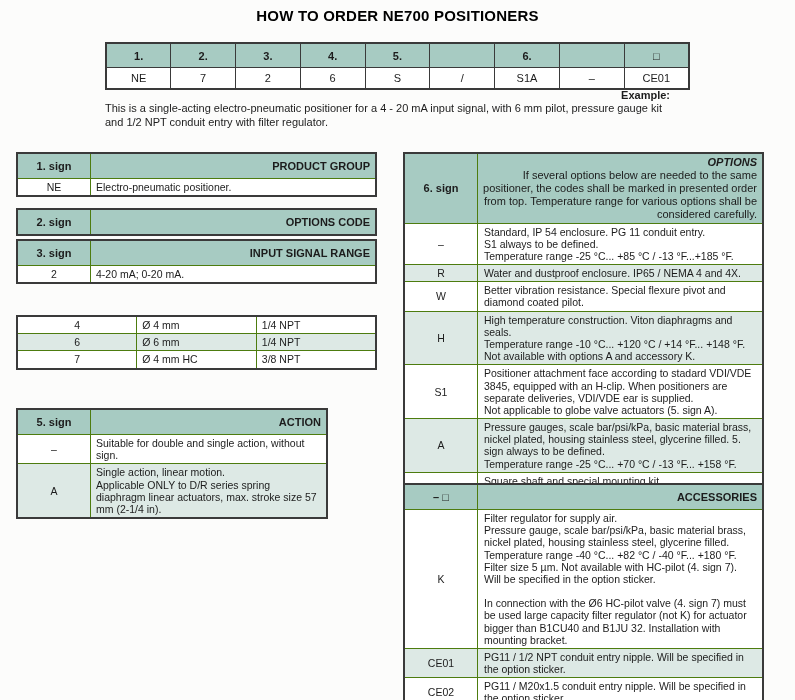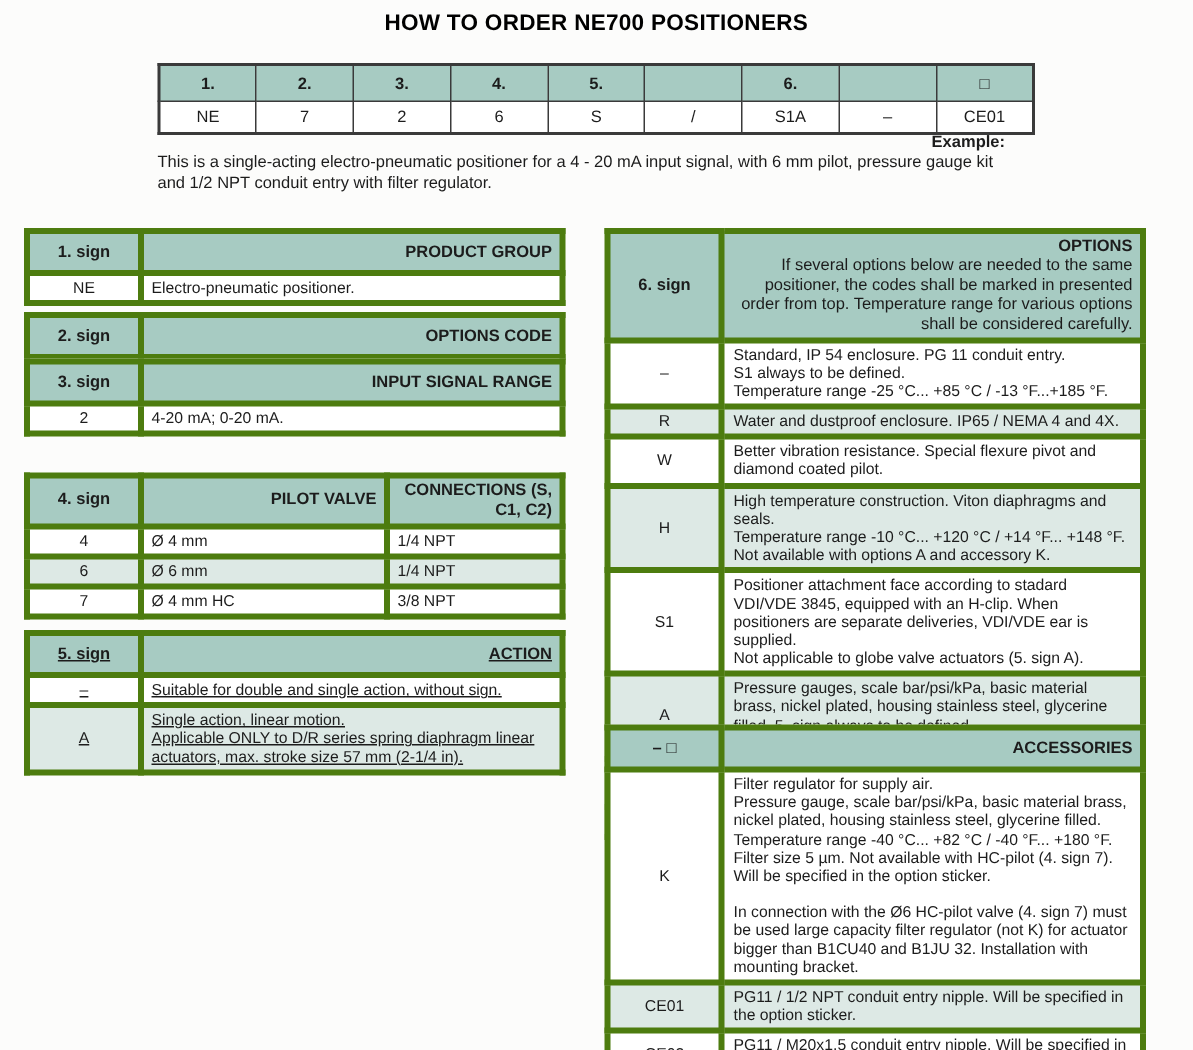--- a/index.html
+++ b/index.html
@@ -35,41 +35,41 @@
   }
   .example .example-label{font-weight:bold;text-align:right;}
   
   .sign-table{
     border-collapse:collapse;table-layout:fixed;
     font-size:10.5px;line-height:1.16;
     border:2px solid #3a3a3a;background:#fff;
     width:100%;
   }
   .sign-table th,.sign-table td{
-    border:4px solid #4d7c0f;padding:2px 5px;vertical-align:middle;
+    border:1px solid #4d7c0f;padding:2px 5px;vertical-align:middle;
   }
   .sign-table th{
     background:#a7cbc2;font-weight:bold;font-size:11px;
     text-align:right;height:20px;
   }
   .sign-table th.sign{width:62px;text-align:center;}
   .sign-table td.sign{text-align:center;}
   .sign-table td.desc,.sign-table td.mid{
     text-align:left;white-space:pre-line;
   }
   .sign-table tr.alt td{background:#dde9e5;}
-  .head-title{font-weight:bold;}
+  .head-title{font-weight:bold;font-style:italic;}
   .head-note{font-weight:normal;white-space:normal;line-height:1.18;}
   
   .tbl{position:absolute;}
   #t-product    {left:16px; top:152px;width:361px;}
   #t-series     {left:16px; top:208px;width:361px;}
   #t-input      {left:16px; top:239px;width:361px;}
   #t-pilot      {left:16px; top:315px;width:361px;}
-  #t-action     {left:16px; top:420px;width:361px;text-decoration:underline;}
+  #t-action     {left:16px; top:408px;width:312px;}
   #t-options    {left:403px;top:152px;width:361px;}
   #t-accessories{left:403px;top:483px;width:361px;}
   #t-pilot .sign-table th.mid{width:150px;}
   #t-options td.desc,#t-accessories td.desc{padding:2px 6px;}
 </style>
 </head>
 <body>
 
 <div class="page-title">HOW TO ORDER NE700 POSITIONERS</div>
 
@@ -142,25 +142,20 @@
       <td class="sign">2</td>
       <td class="desc">4-20 mA; 0-20 mA.</td>
     </tr>
   </tbody>
     </table>
 </div>
 
 <div class="tbl" id="t-pilot">
   <table class="sign-table">
     <tbody>
-        <tr>
-      <th class="sign">4. sign</th>
-      <th class="mid">PILOT VALVE</th>
-      <th>CONNECTIONS (S, C1, C2)</th>
-    </tr>
     <tr>
       <td class="sign">4</td>
       <td class="mid">Ø 4 mm</td>
       <td class="desc">1/4 NPT</td>
     </tr>
     <tr class="alt">
       <td class="sign">6</td>
       <td class="mid">Ø 6 mm</td>
       <td class="desc">1/4 NPT</td>
     </tr>

